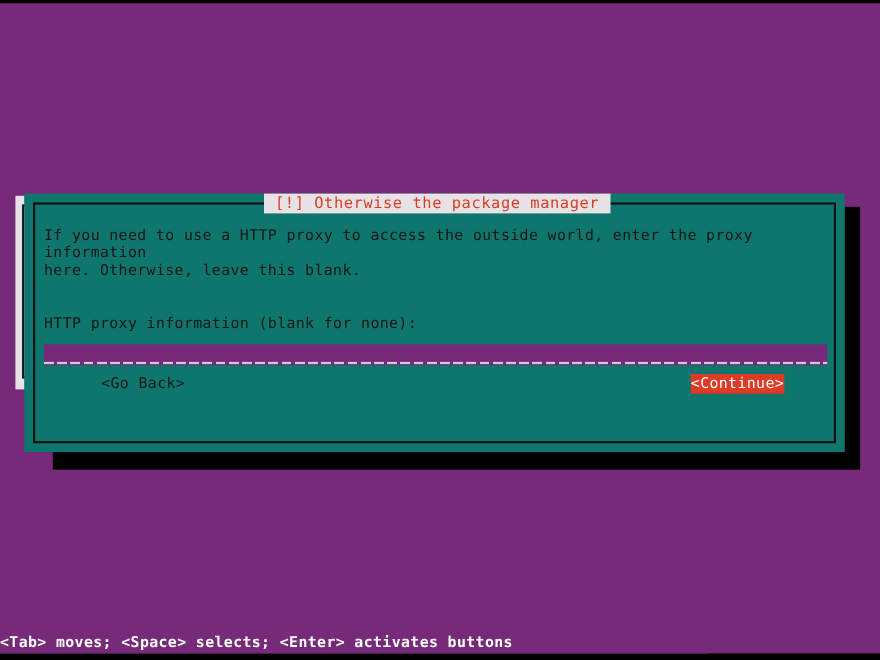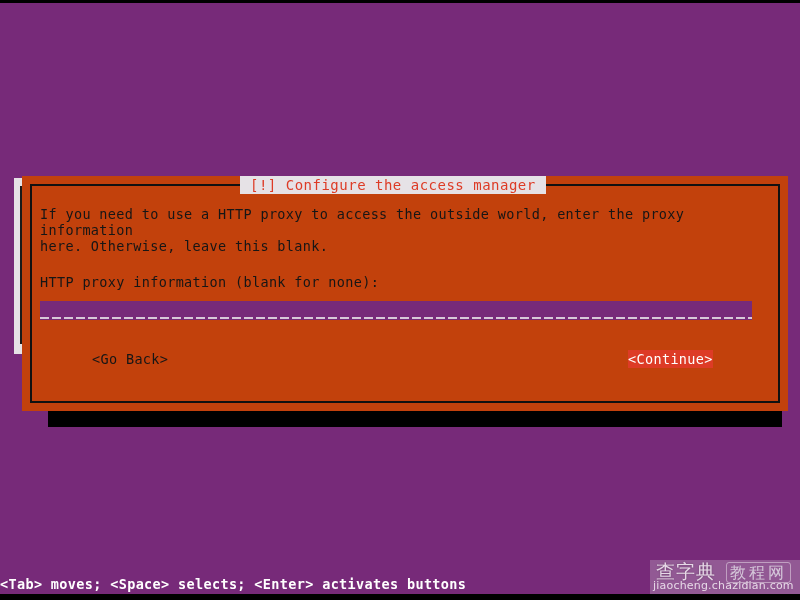--- a/index.html
+++ b/index.html
@@ -62,23 +62,22 @@
     background: #000000;
   }
 
   
   #dialog {
     position: absolute;
     left: 22px;
     top: 176px;
     width: 746px;
     height: 235px;
-    background: #c2410c;
+    background: #0f766e;
     color: #161616;
-    padding-left: 20px;
   }
 
   
   #dialog-frame {
     position: absolute;
     left: 8px;
     top: 8px;
     right: 8px;
     bottom: 8px;
     border: 2px solid #111111;
@@ -113,21 +112,21 @@
   }
 
   .para {
     white-space: pre-wrap;
     margin: 0;
     letter-spacing: 0.35px;
   }
   .para-gap { height: 16px; }
 
   #field-label {
-    margin-top: 4px;
+    margin-top: 16px;
     letter-spacing: 0.35px;
     white-space: pre;
   }
 
   
   #proxy-input-wrap {
     position: relative;
     margin-top: 11px;
     width: 712px;
     height: 19px;
@@ -154,21 +153,21 @@
     background: repeating-linear-gradient(
       to right,
       #d7c8d8 0px, #d7c8d8 9px,
       #772a79 9px, #772a79 12px
     );
   }
 
   
   #button-row {
     position: relative;
-    margin-top: 30px;
+    margin-top: 8px;
     height: 18px;
   }
   .dlg-button {
     position: absolute;
     top: 0;
     height: 18px;
     line-height: 18px;
     font-size: 13.5px;
     letter-spacing: 0.35px;
     white-space: pre;
@@ -288,26 +287,20 @@
       </div>
 
       <div id="button-row">
         <span id="go-back-button" class="dlg-button">&lt;Go Back&gt;</span>
         <span id="continue-button" class="dlg-button">&lt;Continue&gt;</span>
       </div>
 
     </div>
   </div>
 
-  <div id="dialog-title">[!] Configure the access manager</div>
+  <div id="dialog-title">[!] Otherwise the package manager</div>
 
   <div id="help-bar">&lt;Tab&gt; moves; &lt;Space&gt; selects; &lt;Enter&gt; activates buttons</div>
 
-  <div id="watermark">
-    <div class="wm-plate"></div>
-    <div class="wm-cn">查字典</div>
-    <div class="wm-cn2">教程网</div>
-    <div class="wm-url">jiaocheng.chazidian.com</div>
-  </div>
 
   <div class="band band-bottom"></div>
 
 </div>
 
 </body></html>

